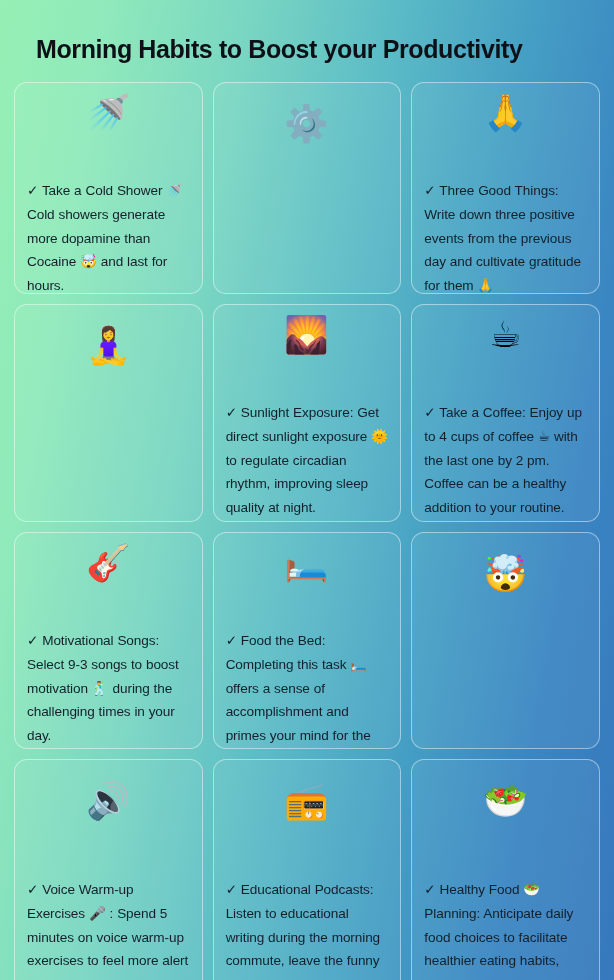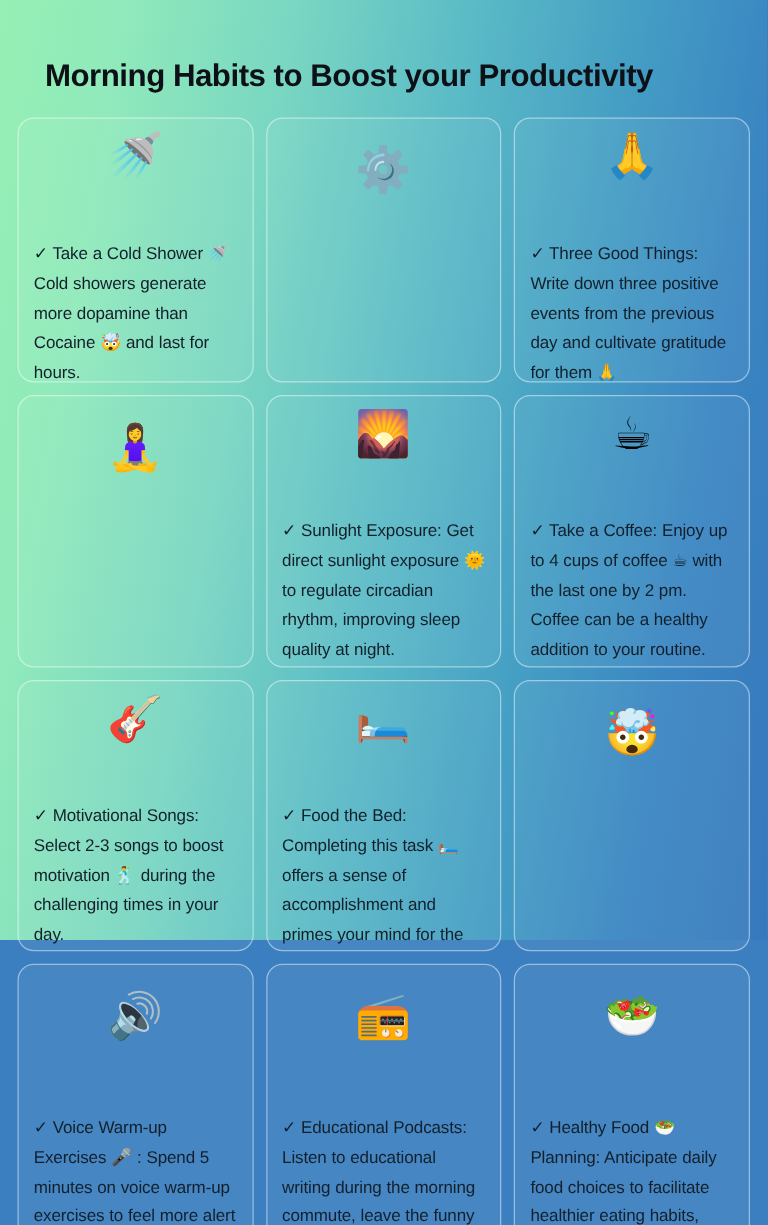--- a/index.html
+++ b/index.html
@@ -11,31 +11,31 @@
     width: 614px;
     height: 980px;
     overflow: hidden;
     font-family: "Liberation Sans", "DejaVu Sans", sans-serif;
     background: #3b7fc0;
   }
 
   .poster {
     position: relative;
     width: 614px;
-    height: 752px;
+    height: 980px;
     box-sizing: border-box;
     background: linear-gradient(100deg,
         #96f0b4 0%,
         #8fe9bb 14%,
         #79d6c2 32%,
         #5cbcc6 50%,
         #459fc4 68%,
         #3a86c2 84%,
         #3778bd 100%);
-    padding: 16px 14px 16px 14px;
+    padding: 4px 14px 16px 14px;
     display: flex;
     flex-direction: column;
   }
 
   .poster-title {
     margin: 0;
     padding: 30px 4px 18px 22px;
     font-size: 25px;
     line-height: 30px;
     font-weight: bold;
@@ -119,21 +119,21 @@
       <div class="card-text">✓ Sunlight Exposure: Get direct sunlight exposure 🌞 to regulate circadian rhythm, improving sleep quality at night.</div>
     </div>
 
     <div class="habit-card">
       <div class="card-icon">☕</div>
       <div class="card-text">✓ Take a Coffee: Enjoy up to 4 cups of coffee ☕ with the last one by 2 pm. Coffee can be a healthy addition to your routine.</div>
     </div>
 
     <div class="habit-card">
       <div class="card-icon">🎸</div>
-      <div class="card-text">✓ Motivational Songs: Select 2-3 songs to boost motivation 🕺 during the challenging times in your day.</div>
+      <div class="card-text">✓ Motivational Songs: Select 9-3 songs to boost motivation 🕺 during the challenging times in your day.</div>
     </div>
 
     <div class="habit-card">
       <div class="card-icon">🛏️</div>
       <div class="card-text">✓ Food the Bed: Completing this task 🛏️ offers a sense of accomplishment and primes your mind for the day ahead.</div>
     </div>
 
     <div class="habit-card">
       <div class="card-icon">🤯</div>
     </div>

